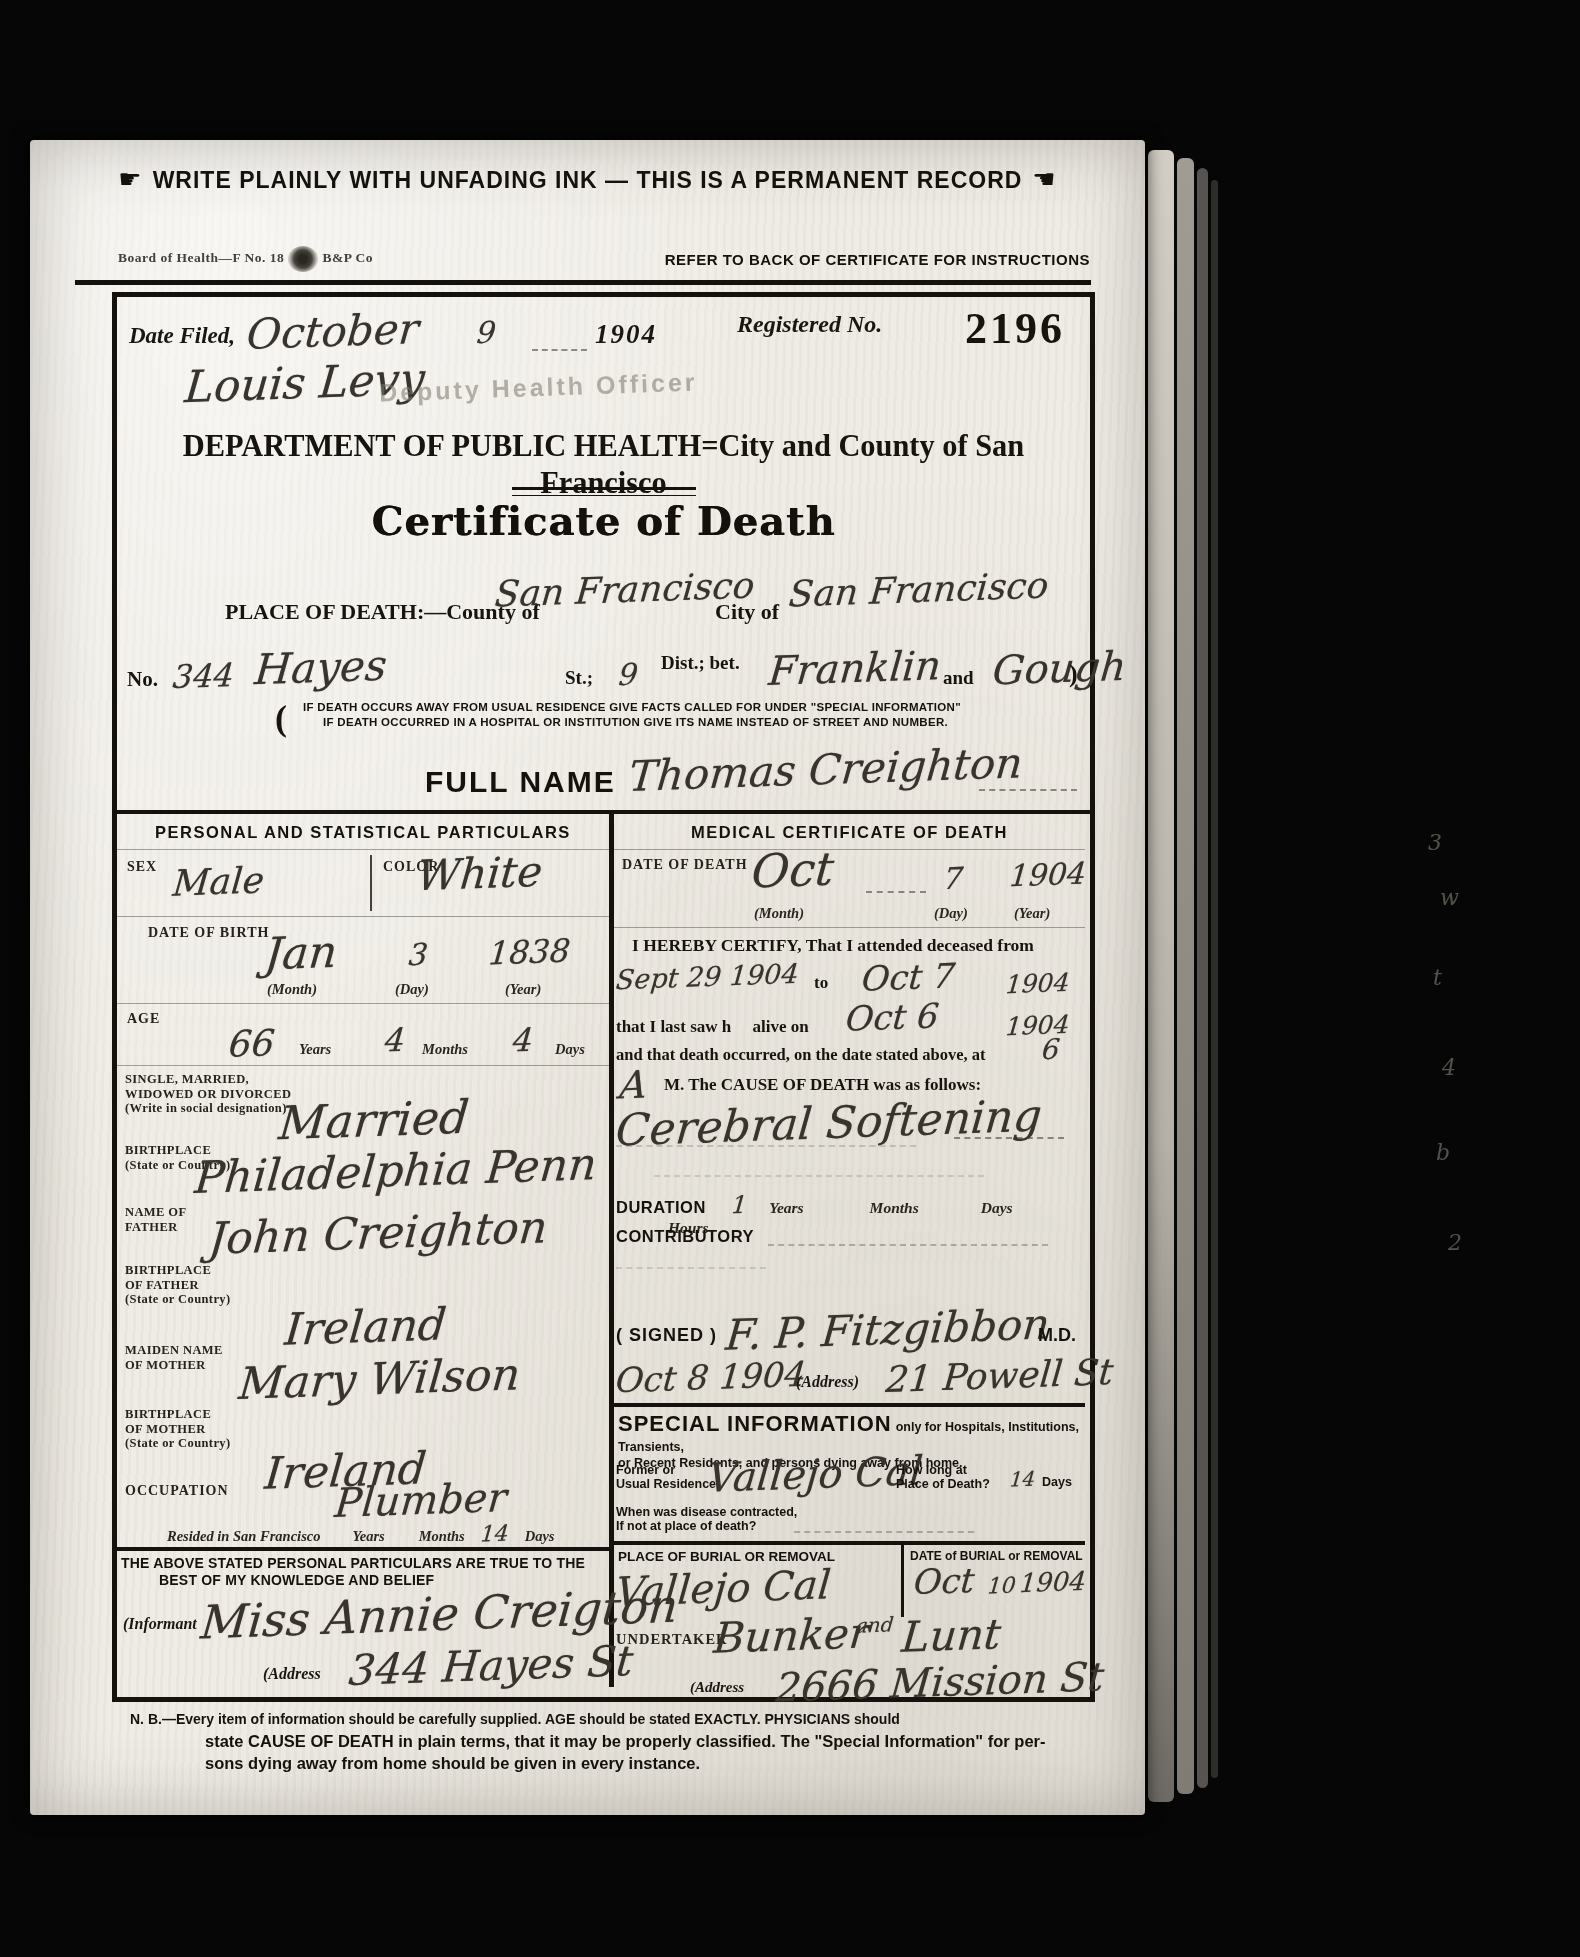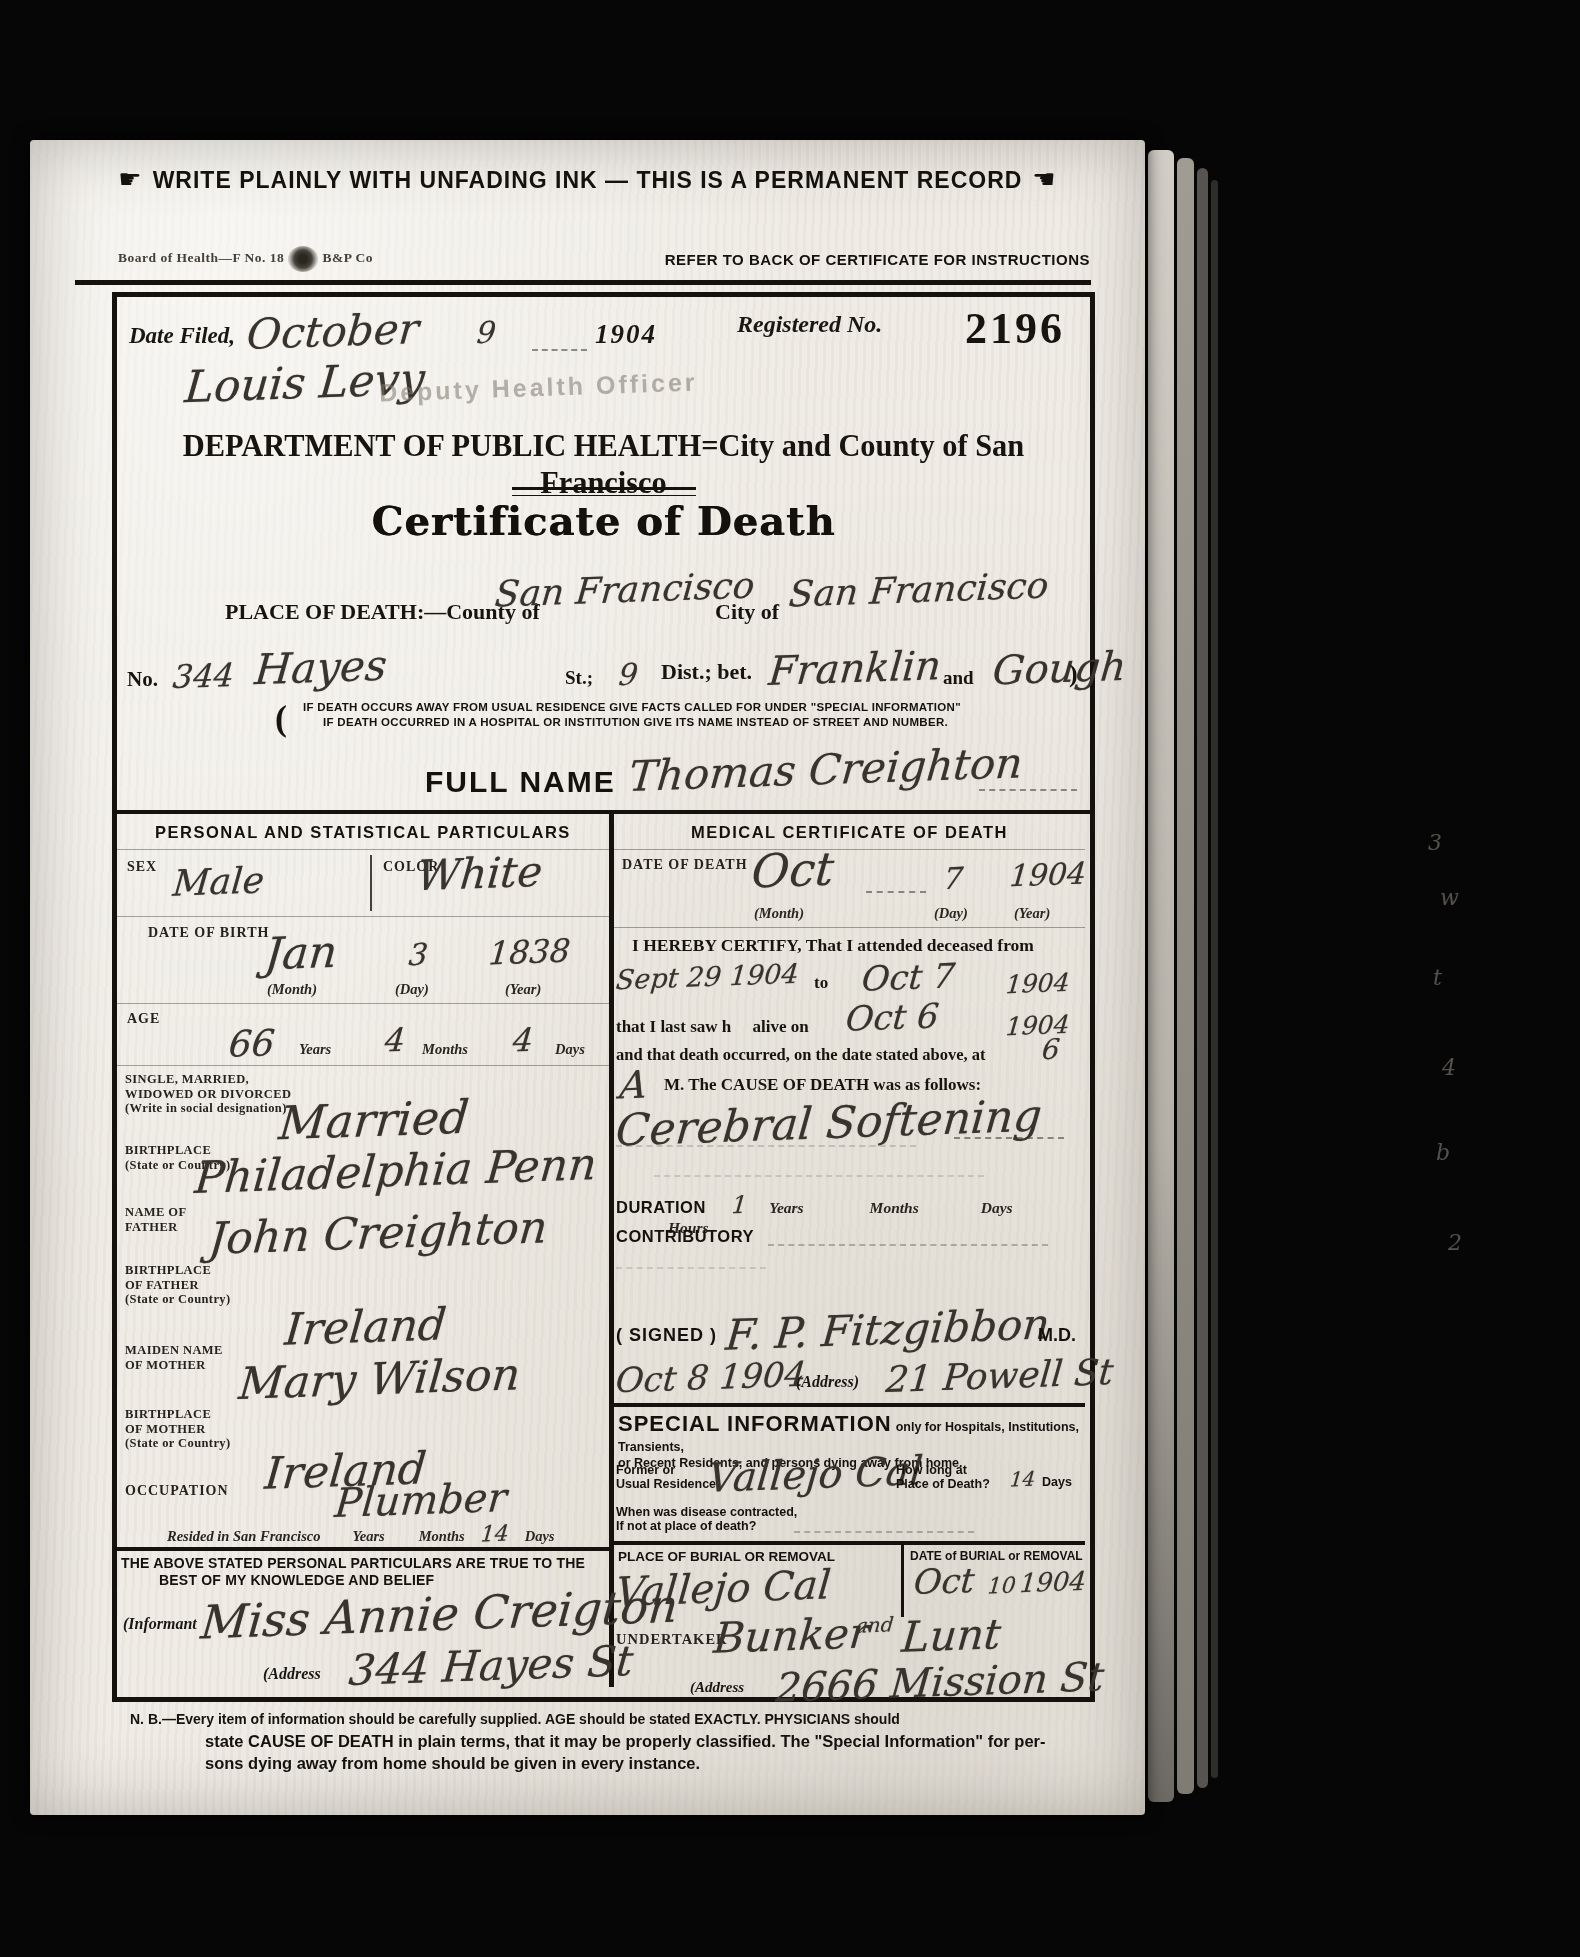--- a/index.html
+++ b/index.html
@@ -102,21 +102,21 @@
         <span class="p abs" style="left:598px;top:32px;font-size:22px;">City of</span>
         <span class="hw abs" style="left:672px;top:2px;font-size:36px;">San Francisco</span>
       </div>
 
       <div class="abs" style="top:352px;left:0;width:100%;height:56px;">
         <span class="p abs" style="left:10px;top:18px;font-size:21px;">No.</span>
         <span class="hw abs" style="left:56px;top:8px;font-size:32px;">344</span>
         <span class="hw abs" style="left:138px;top:-6px;font-size:42px;">Hayes</span>
         <span class="p abs" style="left:448px;top:18px;font-size:19px;">St.;</span>
         <span class="hw abs" style="left:502px;top:8px;font-size:30px;">9</span>
-        <span class="p abs" style="left:544px;top:10px;font-size:22px;text-align:right;">Dist.; bet.</span>
+        <span class="p abs" style="left:544px;top:3px;font-size:19px;text-align:right;">Dist.; bet.</span>
         <span class="hw abs" style="left:652px;top:-4px;font-size:40px;">Franklin</span>
         <span class="p abs" style="left:826px;top:18px;font-size:19px;">and</span>
         <span class="hw abs" style="left:876px;top:-4px;font-size:40px;">Gough</span>
         <span class="p abs" style="left:952px;top:10px;font-size:26px;">)</span>
       </div>
 
       <div class="abs" style="top:402px;left:158px;width:790px;height:40px;">
         <span class="p abs" style="left:0;top:-2px;font-size:36px;">(</span>
         <div class="sans abs" style="left:28px;top:2px;font-size:11.5px;letter-spacing:.3px;">IF DEATH OCCURS AWAY FROM USUAL RESIDENCE GIVE FACTS CALLED FOR UNDER "SPECIAL INFORMATION"</div>
         <div class="sans abs" style="left:48px;top:17px;font-size:11.5px;letter-spacing:.3px;">IF DEATH OCCURRED IN A HOSPITAL OR INSTITUTION GIVE ITS NAME INSTEAD OF STREET AND NUMBER.</div>

